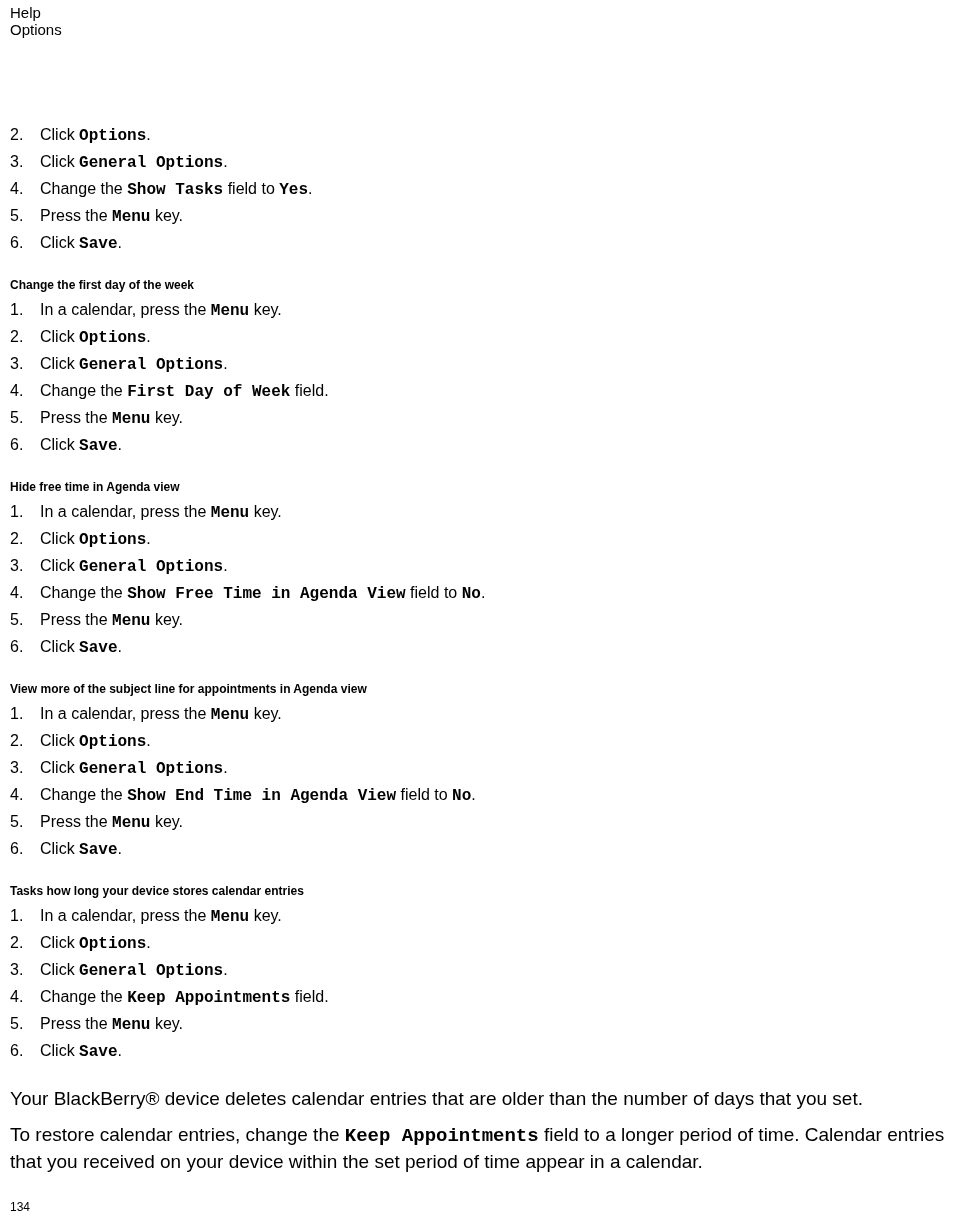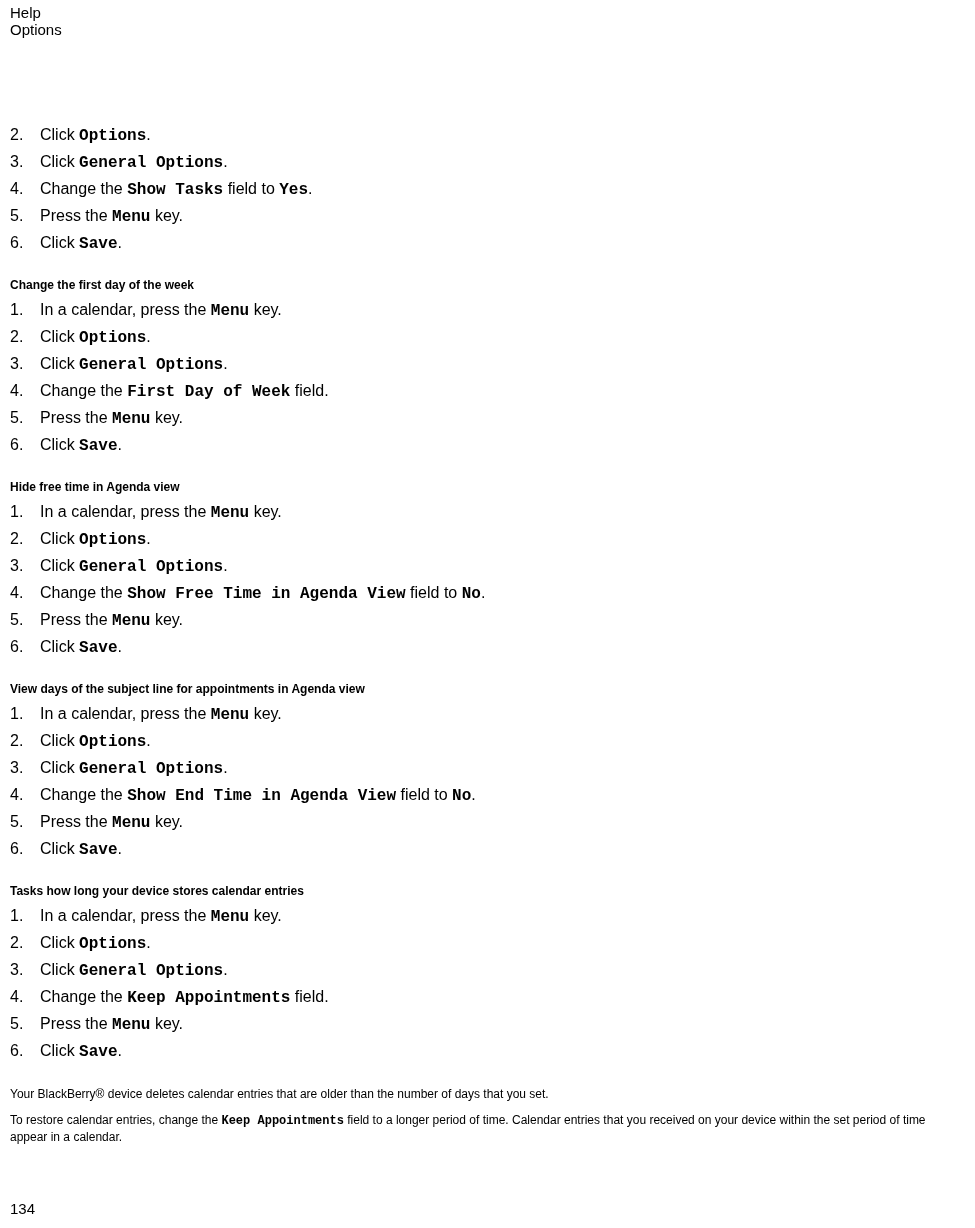--- a/index.html
+++ b/index.html
@@ -41,29 +41,29 @@
   }
   ol.steps li .txt {
     flex: 1;
   }
   h3.section-heading {
     font-size: 12px;
     font-weight: bold;
     margin: 0 0 6px 0;
   }
   p.body-para {
-    font-size: 12px;
+    font-size: 19px;
     margin: 10px 0 10px 0;
     line-height: 1.35;
   }
   .page-number {
     position: absolute;
     left: 10px;
     top: 1200px;
-    font-size: 15px;
+    font-size: 12px;
   }
   .bold { font-weight: bold; font-family: Liberation Mono, monospace; }
 </style>
 </head>
 <body>
 
 <div class="page">
   <div class="header-row">
     <span>Help</span>
     <span>Options</span>
@@ -140,21 +140,21 @@
         </li>
         <li>
           <span class="num">5.</span>
           <span class="txt">Press the <span class="bold">Menu</span> key.</span>
         </li>
         <li>
           <span class="num">6.</span>
           <span class="txt">Click <span class="bold">Save</span>.</span>
         </li>
       </ol>
-      <h3 class="section-heading">View days of the subject line for appointments in Agenda view</h3>
+      <h3 class="section-heading">View more of the subject line for appointments in Agenda view</h3>
       <ol class="steps">
         <li>
           <span class="num">1.</span>
           <span class="txt">In a calendar, press the <span class="bold">Menu</span> key.</span>
         </li>
         <li>
           <span class="num">2.</span>
           <span class="txt">Click <span class="bold">Options</span>.</span>
         </li>
         <li>

